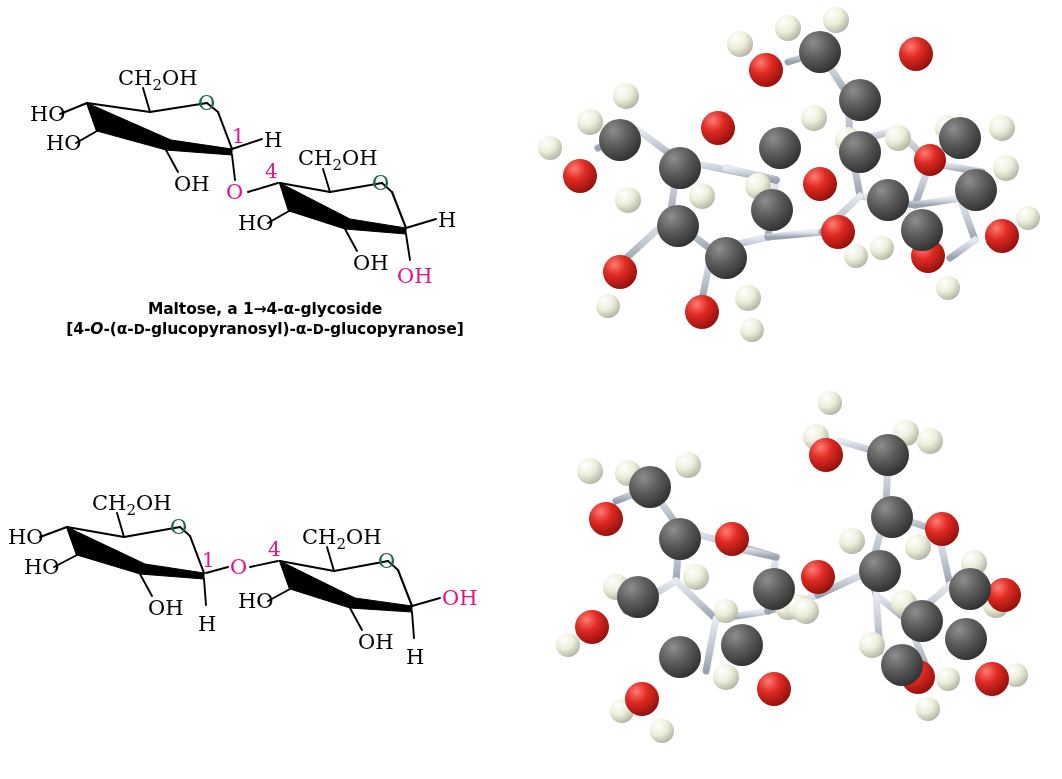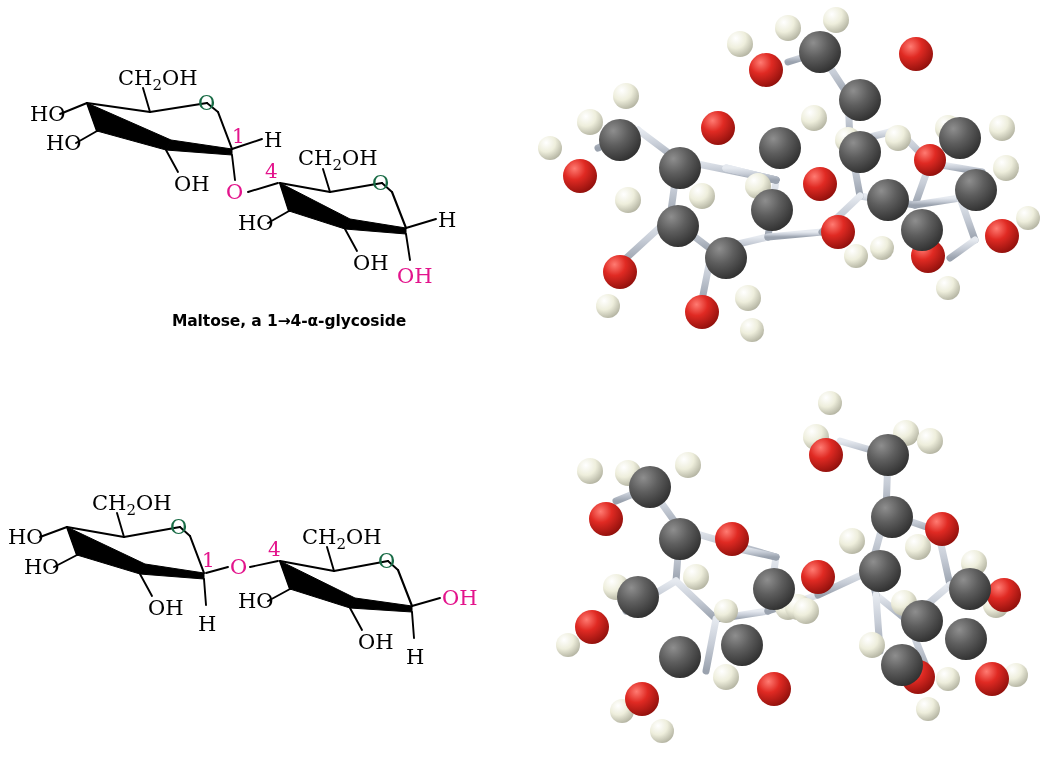--- a/index.html
+++ b/index.html
@@ -28,21 +28,21 @@
     position:absolute;left:0;width:100%;
     text-align:center;
     font-family:"DejaVu Sans","Liberation Sans",sans-serif;
     font-weight:bold;
     color:#000;
     line-height:1.28;
     letter-spacing:-0.1px;
   }
   .caption .line1{font-size:15.5px;display:block;}
   .caption .line2{font-size:15.5px;display:block;}
-  #caption-maltose{top:312px;padding-left:24px;}
+  #caption-maltose{top:300px;}
 
   .ital{font-style:italic;}
   .sc{font-size:0.86em;}
 
   
   .atomlbl{
     font-family:"DejaVu Serif","Liberation Serif",serif;
     font-size:21px;
     fill:#000;
   }
@@ -114,20 +114,21 @@
       <text class="atomlbl" x="238" y="230">HO</text>
       <text class="atomlbl" x="298" y="165">CH<tspan dy="5" font-size="15">2</tspan><tspan dy="-5">OH</tspan></text>
       <text class="atomlbl ox-ring" x="372" y="190">O</text>
       <text class="atomlbl" x="353" y="270">OH</text>
       <text class="atomlbl" x="438" y="227">H</text>
       <text class="atomlbl oh-pink" x="397" y="283">OH</text>
     </svg>
 
     <div class="caption" id="caption-maltose">
       <span class="line1">Maltose, a 1→4-α-glycoside</span>
+      <span class="line2"><span>[4-</span><span class="ital">O</span><span>-(α-</span><span class="sc">D</span><span>-glucopyranosyl)-α-</span><span class="sc">D</span><span>-glucopyranose]</span></span>
     </div>
   </div>
 
   <div class="panel" id="panel-cellobiose">
     <svg class="struct-svg" width="530" height="300" viewBox="0 0 530 300">
 
       <g>
         <path class="bond" d="M 67,138 L 124,148"></path>
         <path class="bond" d="M 124,148 L 180,138"></path>
         <path class="bond" d="M 190,147 L 204,184"></path>

